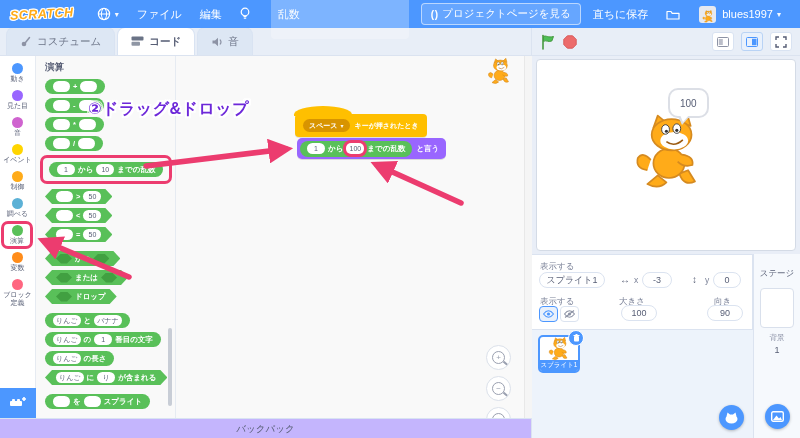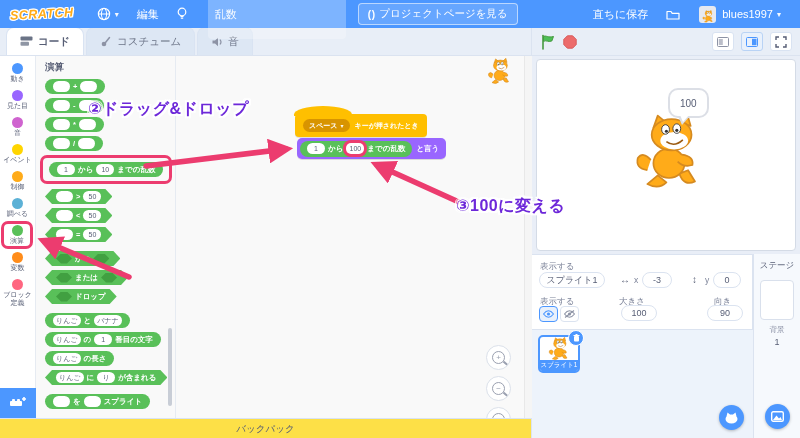--- a/index.html
+++ b/index.html
@@ -51,36 +51,36 @@
 .hatblock::before{content:"";position:absolute;left:-1px;top:-8px;width:58px;height:10px;background:#ffbf00;border-radius:100% 100% 0 0/170% 170% 0 0}
 .hat-field{background:#d89400;border-radius:99px;padding:1.5px 6px;display:flex;align-items:center;gap:3px}
 .hat-field .mcaret{font-size:6px}
 .sayblock{position:absolute;left:297px;top:138px;height:21px;background:#9966ff;border-radius:5px;display:flex;align-items:center;gap:4px;padding:0 7px 0 3px;color:#fff;font-size:7.5px;font-weight:700;z-index:9;box-shadow:0 1px 0 rgba(0,0,0,.12)}
 .op-inline{background:#59c059;border-radius:99px;height:16px;display:flex;align-items:center;gap:3px;padding:0 7px}
 .hl100{box-shadow:0 0 0 3px #ec3c6f;border-radius:5px}
 .zoombtns{position:absolute;left:486px;top:345px;display:flex;flex-direction:column;gap:6px;z-index:5}
 .zbtn{width:23px;height:23px;border-radius:50%;background:#fff;border:1px solid #dbe1ea;display:flex;align-items:center;justify-content:center;cursor:pointer}
 .mag{width:11px;height:11px;border:1.5px solid #9aa0b0;border-radius:50%;display:flex;align-items:center;justify-content:center;font-size:8px;color:#9aa0b0;position:relative;line-height:1}
 .mag::after{content:"";position:absolute;width:4.5px;height:1.6px;background:#9aa0b0;right:-3.5px;bottom:-1px;transform:rotate(42deg)}
-.backpack{position:absolute;left:0;top:418px;width:531px;height:20px;background:#fde047;border-top:1px solid #d9e3f2;display:flex;align-items:center;justify-content:center;font-size:9.5px;color:#575e75;z-index:12}
+.backpack{position:absolute;left:0;top:418px;width:531px;height:20px;background:#c4b5fd;border-top:1px solid #d9e3f2;display:flex;align-items:center;justify-content:center;font-size:9.5px;color:#575e75;z-index:12}
 
 .stagewrap{position:absolute;left:531px;top:56px;width:269px;height:198px;background:#e9eef7;z-index:3}
 .stage{position:absolute;left:536px;top:59px;width:258px;height:190px;background:#fff;border:1px solid #d4dbe6;border-radius:4px;z-index:4}
 .bubble{position:absolute;left:668px;top:88px;height:22px;background:#fff;border:2px solid #dcdfe6;border-radius:10px;display:flex;align-items:center;justify-content:center;font-size:10px;color:#575e75;padding:2px 10px;z-index:6}
 .bubble::after{content:"";position:absolute;left:8px;bottom:-9px;border-left:4px solid transparent;border-right:8px solid transparent;border-top:9px solid #dcdfe6}
 .bubble::before{content:"";position:absolute;left:10px;bottom:-6px;border-left:3px solid transparent;border-right:6px solid transparent;border-top:7px solid #fff;z-index:1}
 .stagecat{position:absolute;left:630px;top:113px;width:78px;height:78px;z-index:5}
 .spritepanel{position:absolute;left:531px;top:254px;width:222px;height:76px;background:#fff;border:1px solid #dbe3f0;box-sizing:border-box;z-index:5}
 .sp-label{position:absolute;font-size:8.5px;color:#7c8399}
 .pill{position:absolute;border:1px solid #dbe3f0;border-radius:99px;background:#fff;font-size:9px;color:#575e75;display:flex;align-items:center;justify-content:center;box-sizing:border-box}
 .xyicon{position:absolute;font-size:10px;color:#575e75}
 .eyebtn{position:absolute;width:17px;height:14px;border:1px solid #dbe3f0;border-radius:4px;background:#fff;display:flex;align-items:center;justify-content:center;cursor:pointer}
 .eyebtn.active{border-color:#4c97ff;background:#e9f1fc}
 .stagecol{position:absolute;left:753px;top:254px;width:47px;height:184px;background:#f6f9fd;border-left:1px solid #dbe3f0;box-sizing:border-box;z-index:5;display:flex;flex-direction:column;align-items:center}
-.sc-title{margin-top:6px;font-size:8.5px;color:#575e75}
+.sc-title{margin-top:14px;font-size:8.5px;color:#575e75}
 .sc-thumb{margin-top:8px;width:32px;height:38px;background:#fff;border:1px solid #d9e0ec;border-radius:4px;cursor:pointer}
 .sc-bglabel{margin-top:5px;font-size:7.5px;color:#8a90a5}
 .sc-count{margin-top:2px;font-size:9px;color:#575e75}
 .roundbtn{width:25px;height:25px;border-radius:50%;background:#4c97ff;display:flex;align-items:center;justify-content:center;box-shadow:0 1px 3px rgba(0,0,0,.25);cursor:pointer}
 .addbackdrop{margin-top:auto;margin-bottom:9px}
 .spritelist{position:absolute;left:531px;top:330px;width:222px;height:108px;background:#edf3fb;border-left:1px solid #dbe3f0;box-sizing:border-box;z-index:5}
 .spritecard{position:absolute;left:6px;top:5px;width:42px;height:38px;background:#fff;border:2px solid #4c97ff;border-radius:5px;box-sizing:border-box;display:flex;flex-direction:column;justify-content:flex-end;cursor:pointer}
 .card-thumb{position:absolute;top:0;left:50%;transform:translateX(-50%);width:26px;height:24px}
 .cardname{width:100%;height:11px;background:#4c97ff;color:#fff;font-size:6.5px;display:flex;align-items:center;justify-content:center;border-radius:0 0 2px 2px}
 .trashbadge{position:absolute;right:-6px;top:-7px;width:14px;height:14px;border-radius:50%;background:#4c97ff;border:1px solid #fff;display:flex;align-items:center;justify-content:center;cursor:pointer}
@@ -123,20 +123,21 @@
   <div class="menubar">
     <span class="logo">SCRATCH</span>
     <span class="mitem">
       <svg width="14" height="14" viewBox="0 0 14 14">
           <circle cx="7" cy="7" r="5.6" fill="none" stroke="#fff" stroke-width="1.2"></circle>
           <ellipse cx="7" cy="7" rx="2.6" ry="5.6" fill="none" stroke="#fff" stroke-width="1"></ellipse>
           <path d="M1.4 7 h11.2" stroke="#fff" stroke-width="1"></path>
         </svg>
       <span class="mcaret">▾</span>
     </span>
+    <span class="mitem">ファイル</span>
     <span class="mitem">編集</span>
     <span class="mitem">
       <svg width="10" height="14" viewBox="0 0 10 14">
           <circle cx="5" cy="5" r="3.8" fill="none" stroke="#fff" stroke-width="1.2"></circle>
           <path d="M3.5 9.5 h3 M3.8 11.2 h2.4" stroke="#fff" stroke-width="1.2"></path>
         </svg>
     </span>
     <input class="proj-input" value="乱数" style="">
     <span class="proj-btn">
       <span class="paren">( )</span>
@@ -154,33 +155,33 @@
           <use href="#cat"></use>
         </svg>
       </span>
     <span class="mitem" style="padding-left:0">
       <span>blues1997</span>
       <span class="mcaret">▾</span>
     </span>
   </div>
 
   <div class="tabbar">
+    <div class="tab">
+      <svg width="12" height="12" viewBox="0 0 12 12">
+          <path d="M9.5 1.5 L5.5 6.5" stroke="#8d93a5" stroke-width="1.5" stroke-linecap="round"></path>
+          <circle cx="4" cy="8" r="2.3" fill="#8d93a5"></circle>
+        </svg>
+      <span>コスチューム</span>
+    </div>
     <div class="tab active">
       <svg width="13" height="11" viewBox="0 0 13 11">
           <rect x="0.5" y="0.5" width="12" height="4" rx="1" fill="#6a7386"></rect>
           <rect x="0.5" y="5.8" width="8.5" height="4" rx="1" fill="#6a7386" opacity=".75"></rect>
         </svg>
       <span>コード</span>
-    </div>
-    <div class="tab">
-      <svg width="12" height="12" viewBox="0 0 12 12">
-          <path d="M9.5 1.5 L5.5 6.5" stroke="#8d93a5" stroke-width="1.5" stroke-linecap="round"></path>
-          <circle cx="4" cy="8" r="2.3" fill="#8d93a5"></circle>
-        </svg>
-      <span>コスチューム</span>
     </div>
     <div class="tab">
       <svg width="12" height="12" viewBox="0 0 12 12">
           <path d="M1.5 4.5 h2.5 l3 -2.8 v8.6 l-3 -2.8 H1.5 Z" fill="#8d93a5"></path>
           <path d="M9 3.5 q2 2.5 0 5" fill="none" stroke="#8d93a5" stroke-width="1.2"></path>
         </svg>
       <span>音</span>
     </div>
   </div>
 
@@ -460,21 +461,20 @@
     <span class="roundbtn addsprite">
       <svg width="15" height="13" viewBox="0 0 15 13">
           <path d="M2.5 5.5 L3.5 1.5 L6.5 4 Z" fill="#fff"></path>
           <path d="M8.5 4 L11.5 1.5 L12.5 5.5 Z" fill="#fff"></path>
           <ellipse cx="7.5" cy="8" rx="6" ry="4.5" fill="#fff"></ellipse>
         </svg>
     </span>
   </div>
 
   <div class="annotation" id="ann2">②ドラッグ&amp;ドロップ</div>
-  <div class="annotation" id="ann3">③100に変える</div>
 
   <svg class="arrows">
     <defs>
       <marker id="ah" markerWidth="4.5" markerHeight="4.5" refX="3.2" refY="2.25" orient="auto">
         <path d="M0 0 L4.5 2.25 L0 4.5 Z" fill="#ec3c6f"></path>
       </marker>
     </defs>
     <line x1="146" y1="166" x2="286" y2="149" stroke="#ec3c6f" stroke-width="5.5" stroke-linecap="round" marker-end="url(#ah)"></line>
     <line x1="461" y1="203" x2="377" y2="165" stroke="#ec3c6f" stroke-width="5.5" stroke-linecap="round" marker-end="url(#ah)"></line>
     <line x1="129" y1="277" x2="44" y2="241" stroke="#ec3c6f" stroke-width="5.5" stroke-linecap="round" marker-end="url(#ah)"></line>

